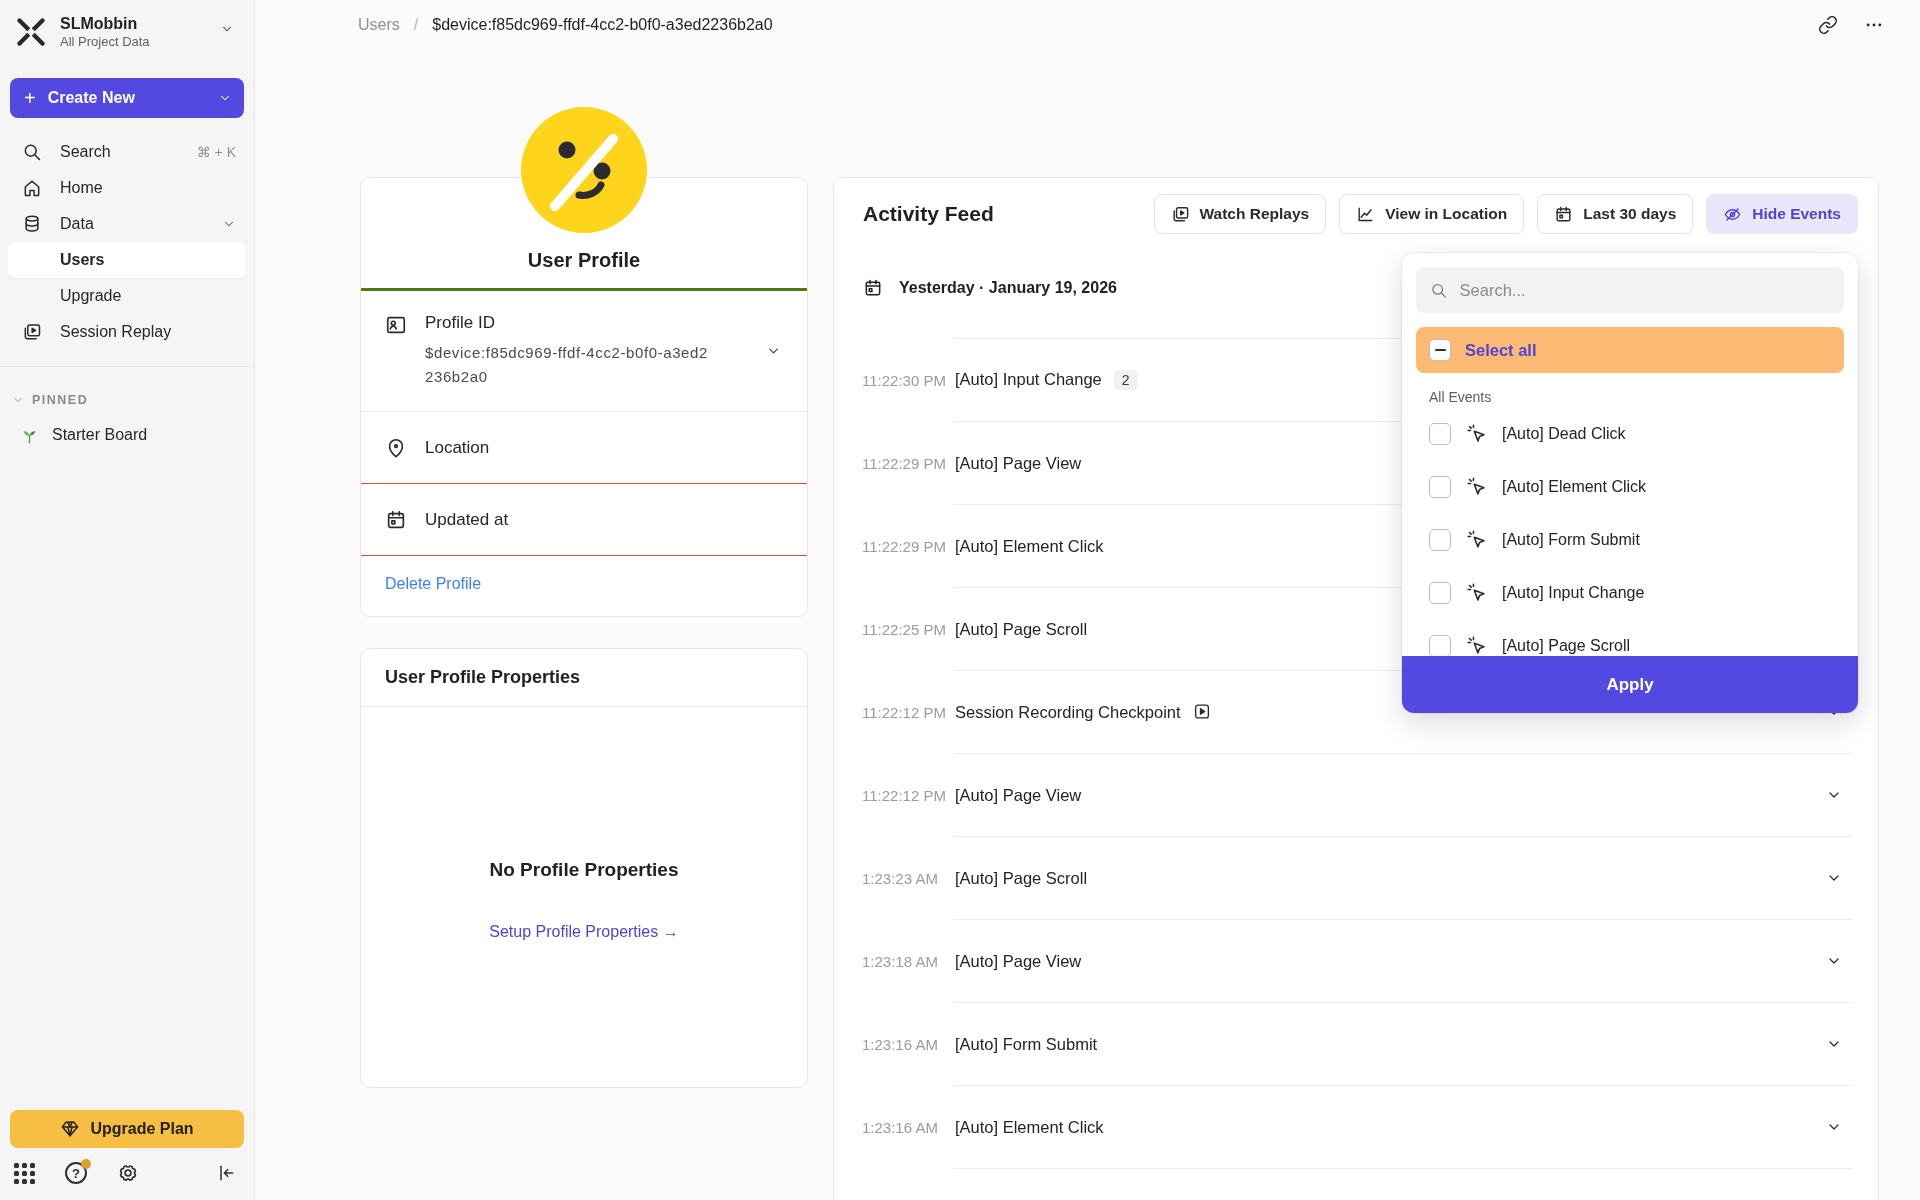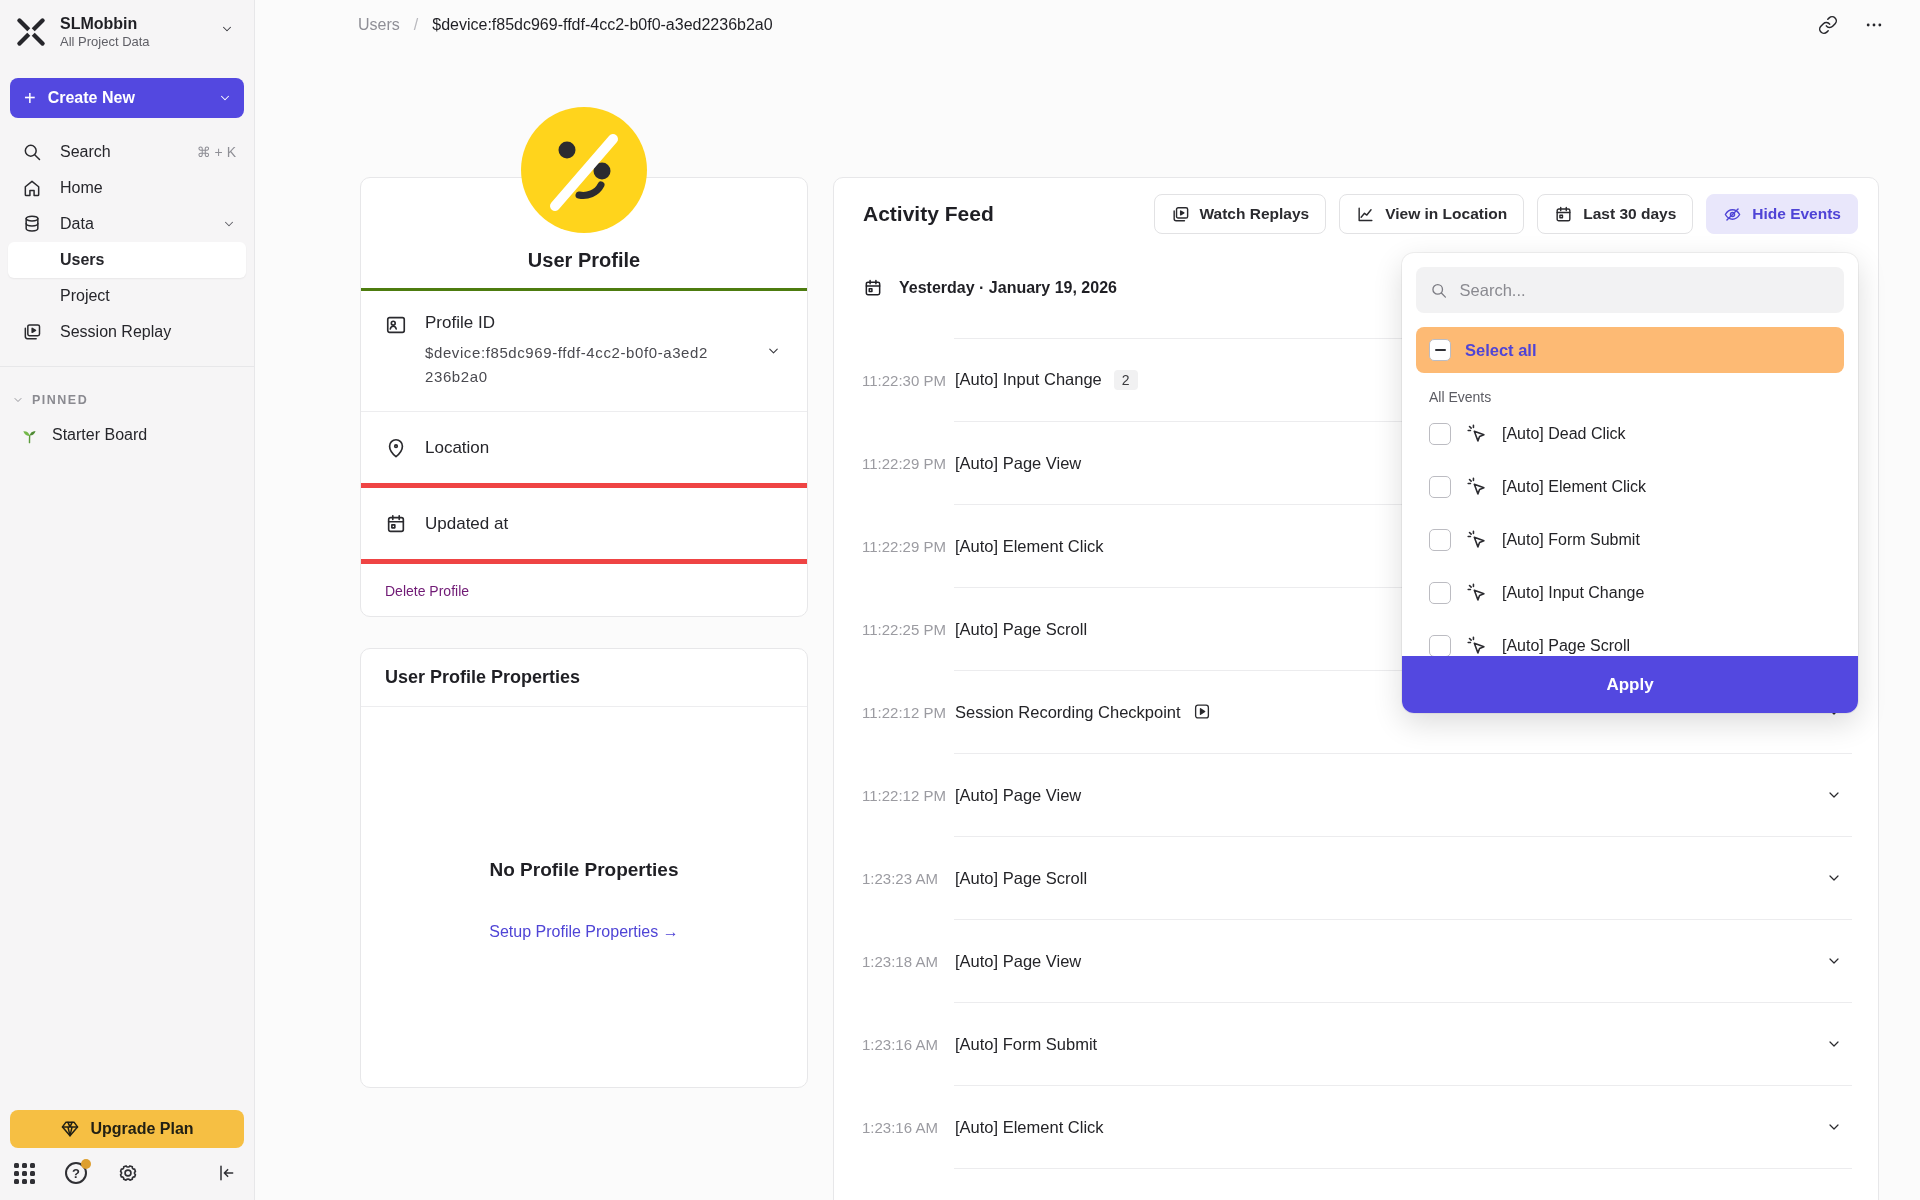--- a/index.html
+++ b/index.html
@@ -59,22 +59,22 @@
   .card { position:absolute; background:#fff; border:1px solid #e7e7e9; border-radius:10px; }
   .profile-card { left:360px; top:177px; width:448px; height:440px; }
   .avatar { position:absolute; left:521px; top:107px; width:126px; height:126px; z-index:2; }
   .pc-header { height:113px; border-bottom:3px solid #4d7c0f; display:flex; align-items:flex-end; justify-content:center; padding-bottom:16px; }
   .pc-title { font-size:20px; font-weight:bold; color:#1f1f24; }
   .pc-section { position:relative; padding:22px 24px; border-bottom:1px solid #ededef; display:flex; }
   .pc-icon { width:22px; color:#2a2a2e; margin-right:18px; margin-top:1px; flex:0 0 22px; }
   .pc-label { font-size:17px; color:#26262b; }
   .pc-value { font-size:15px; color:#4a4a50; letter-spacing:.6px; margin-top:8px; width:285px; word-break:break-all; line-height:1.6; }
   .pc-chev { position:absolute; right:26px; top:50%; transform:translateY(-50%); color:#3a3a40; cursor:pointer; }
-  .pc-row { padding:24px 24px; border-bottom:5px solid #ef4444; display:flex; align-items:center; }
-  .pc-delete { padding:19px 24px; font-size:14px; color:#701a75; cursor:default; }
+  .pc-row { padding:24px 24px; border-bottom:1px solid #ef4444; display:flex; align-items:center; }
+  .pc-delete { padding:19px 24px; font-size:16px; color:#3b82f6; cursor:default; }
 
   .props-card { left:360px; top:648px; width:448px; height:440px; }
   .props-hdr { padding:18px 24px; border-bottom:1px solid #ededef; font-size:18px; font-weight:bold; color:#1f1f24; }
   .props-empty { position:absolute; left:0; right:0; top:210px; text-align:center; }
   .props-empty-title { font-size:19px; font-weight:bold; color:#1f1f24; }
   .props-link { margin-top:42px; font-size:16px; color:#4f44d6; cursor:pointer; display:inline-block; }
 
   
   .feed-card { left:833px; top:177px; width:1046px; height:1060px; border-radius:10px 10px 0 0; }
   .feed-title { position:absolute; left:29px; top:24px; font-size:21px; font-weight:bold; color:#1f1f24; }
@@ -173,21 +173,21 @@
       </span>
       <span>Data</span>
       <svg class="chev-r ic" width="14" height="14" viewBox="0 0 24 24">
           <path d="M6 9l6 6 6-6"></path>
         </svg>
     </div>
     <div class="nav-item nav-sub selected">
       <span>Users</span>
     </div>
     <div class="nav-item nav-sub">
-      <span>Project</span>
+      <span>Upgrade</span>
     </div>
     <div class="nav-item">
       <span class="nicon">
         <svg class="ic" width="20" height="20" viewBox="0 0 24 24">
             <rect x="7" y="3.5" width="14" height="13" rx="2"></rect>
             <path d="M4 7.5v10a2.5 2.5 0 0 0 2.5 2.5H17"></path>
             <path d="M12.2 7.6l4 2.4-4 2.4z" fill="currentColor"></path>
           </svg>
       </span>
       <span>Session Replay</span>

